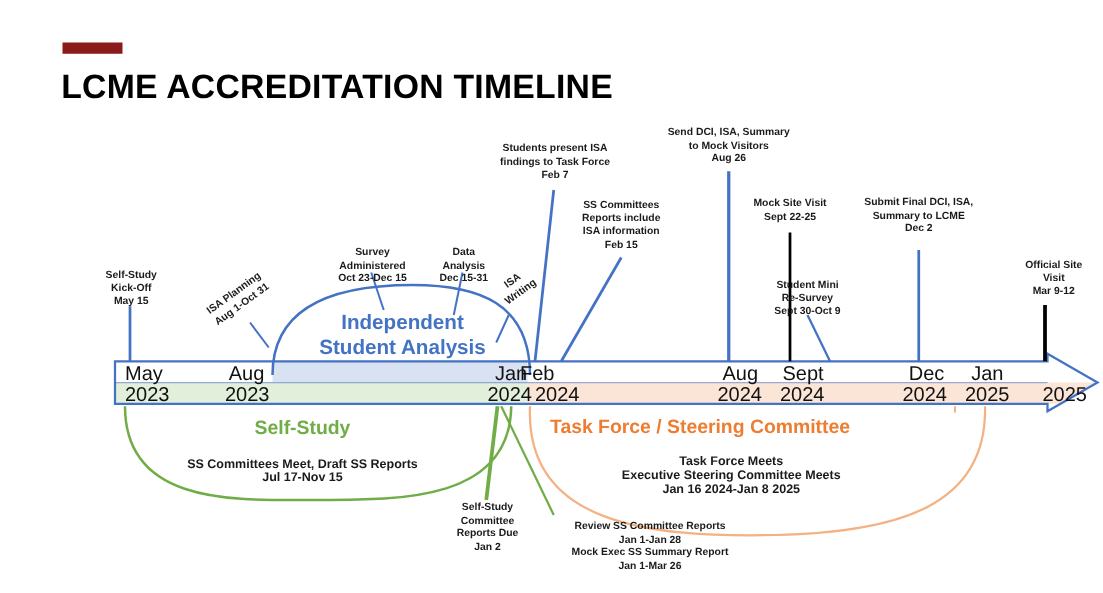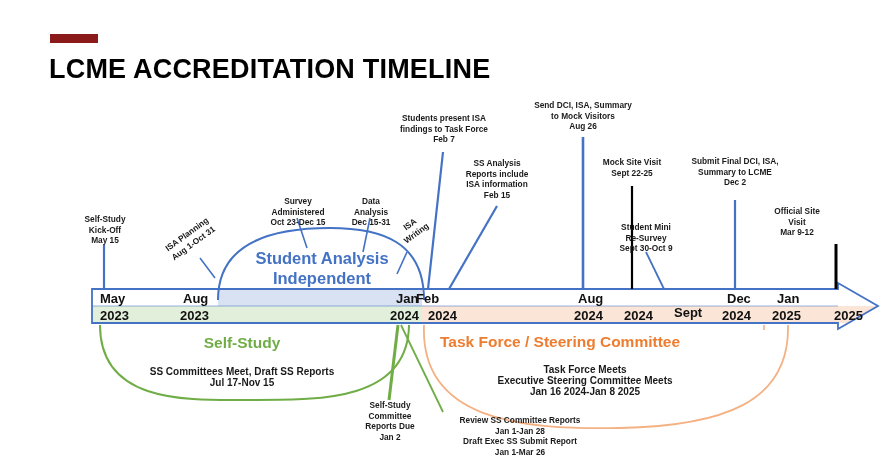--- a/index.html
+++ b/index.html
@@ -31,21 +31,21 @@
   .lab{
     position:absolute;
     font-size:8.3px;font-weight:bold;color:#1a1a1a;
     line-height:10.6px;text-align:center;white-space:nowrap;
   }
   .lab.rot{
     transform-origin:50% 50%;
     transform:rotate(-36deg);
   }
   .band-lab{
-    position:absolute;font-size:13px;font-weight:bold;color:#111;
+    position:absolute;font-size:16px;font-weight:normal;color:#111;
     white-space:nowrap;
   }
   .arc-title{
     position:absolute;font-weight:bold;white-space:nowrap;text-align:center;
   }
   .arc-title.isa{color:#4472C4;font-size:16.5px;line-height:20px;}
   .arc-title.ss{color:#70AD47;font-size:15.5px;}
   .arc-title.tf{color:#ED7D31;font-size:15.5px;}
   .sub{
     position:absolute;font-size:10px;font-weight:bold;color:#1a1a1a;
@@ -128,21 +128,21 @@
 
     <div class="band-lab" style="left:396px;top:291px;">Jan</div>
     <div class="band-lab" style="left:390px;top:308px;">2024</div>
 
     <div class="band-lab" style="left:416px;top:291px;">Feb</div>
     <div class="band-lab" style="left:428px;top:308px;">2024</div>
 
     <div class="band-lab" style="left:578px;top:291px;">Aug</div>
     <div class="band-lab" style="left:574px;top:308px;">2024</div>
 
-    <div class="band-lab" style="left:626px;top:305px;margin-left:48px;">Sept</div>
+    <div class="band-lab" style="left:626px;top:291px;">Sept</div>
     <div class="band-lab" style="left:624px;top:308px;">2024</div>
 
     <div class="band-lab" style="left:727px;top:291px;">Dec</div>
     <div class="band-lab" style="left:722px;top:308px;">2024</div>
 
     <div class="band-lab" style="left:777px;top:291px;">Jan</div>
     <div class="band-lab" style="left:772px;top:308px;">2025</div>
 
     <div class="band-lab" style="left:838px;top:291px;margin-left:44px;">Mar</div>
     <div class="band-lab" style="left:834px;top:308px;">2025</div>
@@ -176,21 +176,21 @@
     <div>Writing</div>
   </div>
 
   <div class="lab" style="left:386px;top:113px;width:116px;">
     <div>Students present ISA</div>
     <div>findings to Task Force</div>
     <div>Feb 7</div>
   </div>
 
   <div class="lab" style="left:447px;top:158px;width:100px;">
-    <div>SS Analysis</div>
+    <div>SS Committees</div>
     <div>Reports include</div>
     <div>ISA information</div>
     <div>Feb 15</div>
   </div>
 
   <div class="lab" style="left:518px;top:100px;width:130px;">
     <div>Send DCI, ISA, Summary</div>
     <div>to Mock Visitors</div>
     <div>Aug 26</div>
   </div>
@@ -205,29 +205,29 @@
     <div>Re-Survey</div>
     <div>Sept 30-Oct 9</div>
   </div>
 
   <div class="lab" style="left:672px;top:156px;width:126px;">
     <div>Submit Final DCI, ISA,</div>
     <div>Summary to LCME</div>
     <div>Dec 2</div>
   </div>
 
-  <div class="lab" style="left:760px;top:206px;width:74px;">
+  <div class="lab" style="left:806px;top:206px;width:74px;">
     <div>Official Site</div>
     <div>Visit</div>
     <div>Mar 9-12</div>
   </div>
 
   <div class="arc-title isa" style="left:241px;top:248px;width:162px;">
+    <div>Independent</div>
     <div>Student Analysis</div>
-    <div>Independent</div>
   </div>
 
   <div class="arc-title ss" style="left:162px;top:334px;width:160px;text-align:center;">Self-Study</div>
 
   <div class="sub" style="left:140px;top:366px;width:204px;">
     <div>SS Committees Meet, Draft SS Reports</div>
     <div>Jul 17-Nov 15</div>
   </div>
 
   <div class="arc-title tf" style="left:440px;top:333px;width:290px;text-align:left;">Task Force / Steering Committee</div>
@@ -241,17 +241,17 @@
   <div class="lab" style="left:352px;top:400px;width:76px;">
     <div>Self-Study</div>
     <div>Committee</div>
     <div>Reports Due</div>
     <div>Jan 2</div>
   </div>
 
   <div class="lab" style="left:432px;top:415px;width:176px;">
     <div>Review SS Committee Reports</div>
     <div>Jan 1-Jan 28</div>
-    <div>Draft Exec SS Submit Report</div>
+    <div>Mock Exec SS Summary Report</div>
     <div>Jan 1-Mar 26</div>
   </div>
 
 </div>
 
 </body></html>

